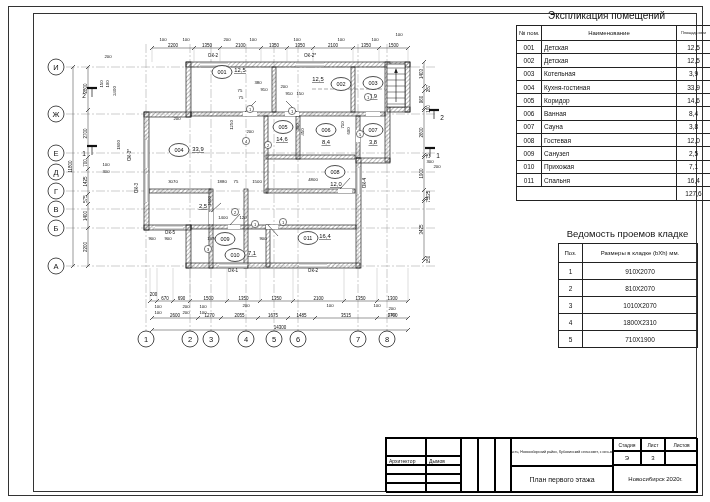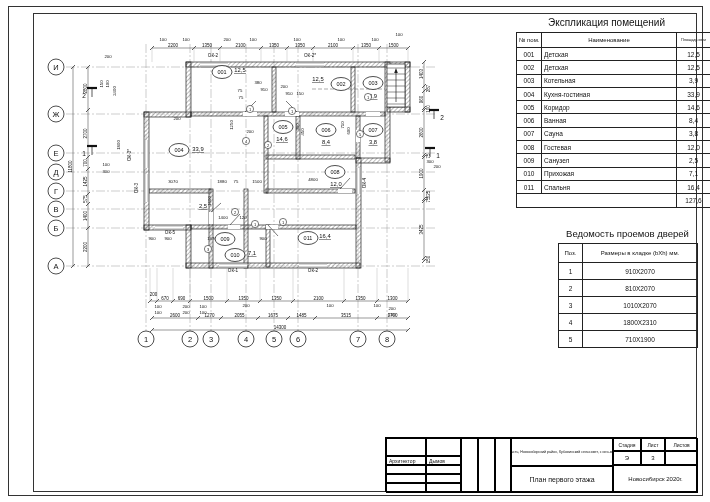--- a/index.html
+++ b/index.html
@@ -417,21 +417,21 @@
       <line x1="92" y1="146" x2="92" y2="155" stroke="#111" stroke-width="0.7"></line>
       <text x="84" y="156" font-size="6.5" text-anchor="middle" font-family="&quot;Liberation Sans&quot;,sans-serif" fill="#111">1</text>
       <line x1="429" y1="110" x2="439" y2="110" stroke="#111" stroke-width="2.2"></line>
       <line x1="434" y1="110" x2="434" y2="119" stroke="#111" stroke-width="0.7"></line>
       <text x="442" y="120" font-size="6.5" text-anchor="middle" font-family="&quot;Liberation Sans&quot;,sans-serif" fill="#111">2</text>
       <line x1="425" y1="148" x2="435" y2="148" stroke="#111" stroke-width="2.2"></line>
       <line x1="430" y1="148" x2="430" y2="157" stroke="#111" stroke-width="0.7"></line>
       <text x="438" y="158" font-size="6.5" text-anchor="middle" font-family="&quot;Liberation Sans&quot;,sans-serif" fill="#111">1</text>
     </svg>
 
-  <div class="tbl-wrap" style="left:472px;top:17px;width:225px;padding-left:44px;">
+  <div class="tbl-wrap" style="left:472px;top:10px;width:225px;padding-left:44px;">
     <div class="tbl-title">Экспликация помещений</div>
     <table id="explication-table">
       <colgroup>
           <col style="width:25px">
           <col style="width:135px">
           <col style="width:34px">
           <col style="width:31px">
         </colgroup>
       <thead>
           <tr id="expl-head">
@@ -511,21 +511,21 @@
           <tr>
             <td colspan="2"></td>
             <td class="c">127,6</td>
             <td></td>
           </tr>
         </tbody>
     </table>
   </div>
 
   <div class="tbl-wrap" style="left:558px;top:228px;width:139px;">
-    <div class="tbl-title" style="font-size:9.5px">Ведомость проемов дверей</div>
+    <div class="tbl-title" style="font-size:9.5px">Ведомость проемов кладке</div>
     <table id="doors-table">
       <colgroup>
           <col style="width:24px">
           <col style="width:115px">
         </colgroup>
       <thead>
           <tr id="doors-head">
             <th>Поз.</th>
             <th>Размеры в кладке (bXh) мм.</th>
           </tr>

